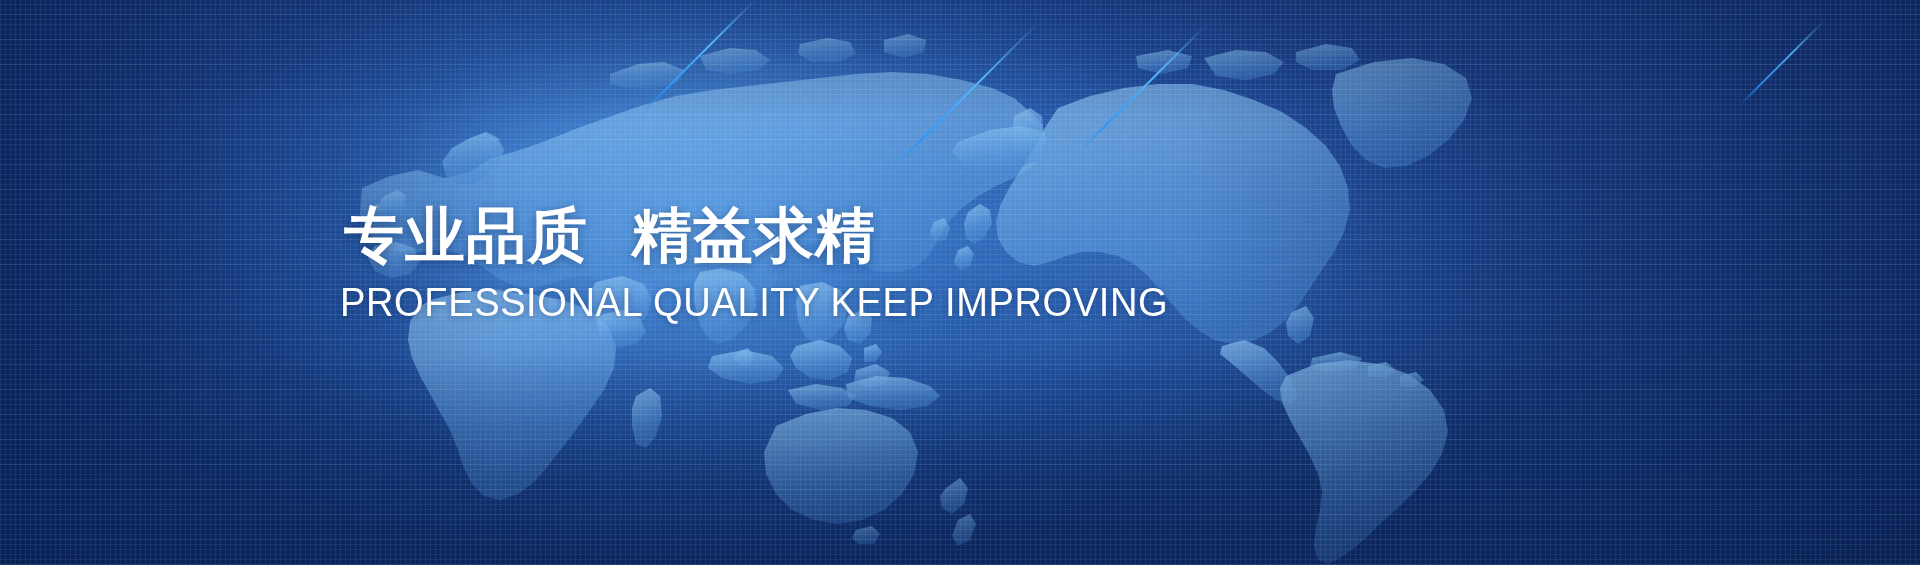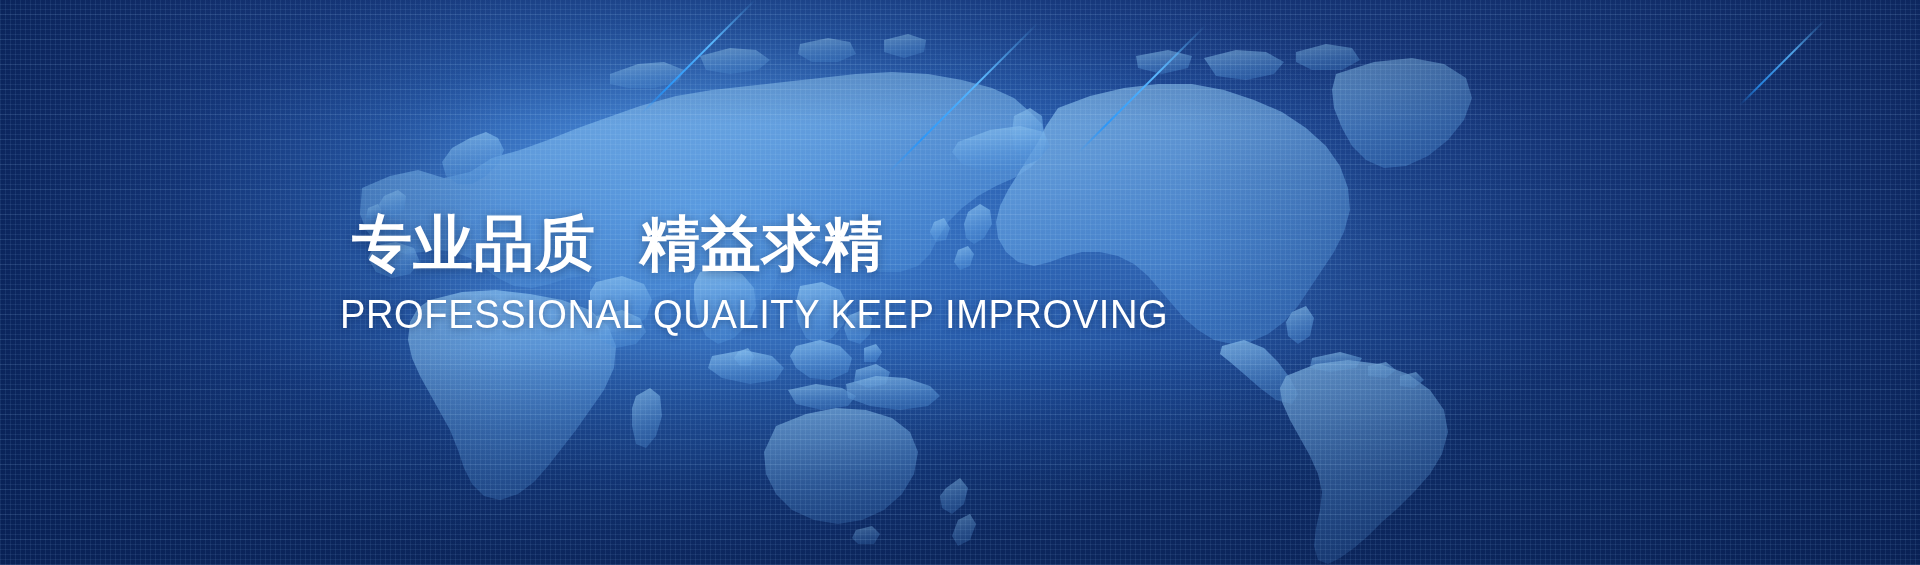--- a/index.html
+++ b/index.html
@@ -104,21 +104,21 @@
   .streak.s4{ left:1740px; top:104px; width:120px; transform:rotate(-45deg); opacity:.85;}
 
   
   .copy{
     position:absolute;
     left:336px;
     top:196px;
     z-index:6;
   }
   .headline-cn{
-    margin:16px;
+    margin:8px;
     font-family:"DejaVu Sans","Liberation Sans",sans-serif;
     font-weight:700;
     font-size:60px;
     line-height:1.06;
     letter-spacing:1px;
     color:#ffffff;
     white-space:pre;
     text-shadow:0 2px 10px rgba(6,30,72,.42);
   }
   .headline-en{

